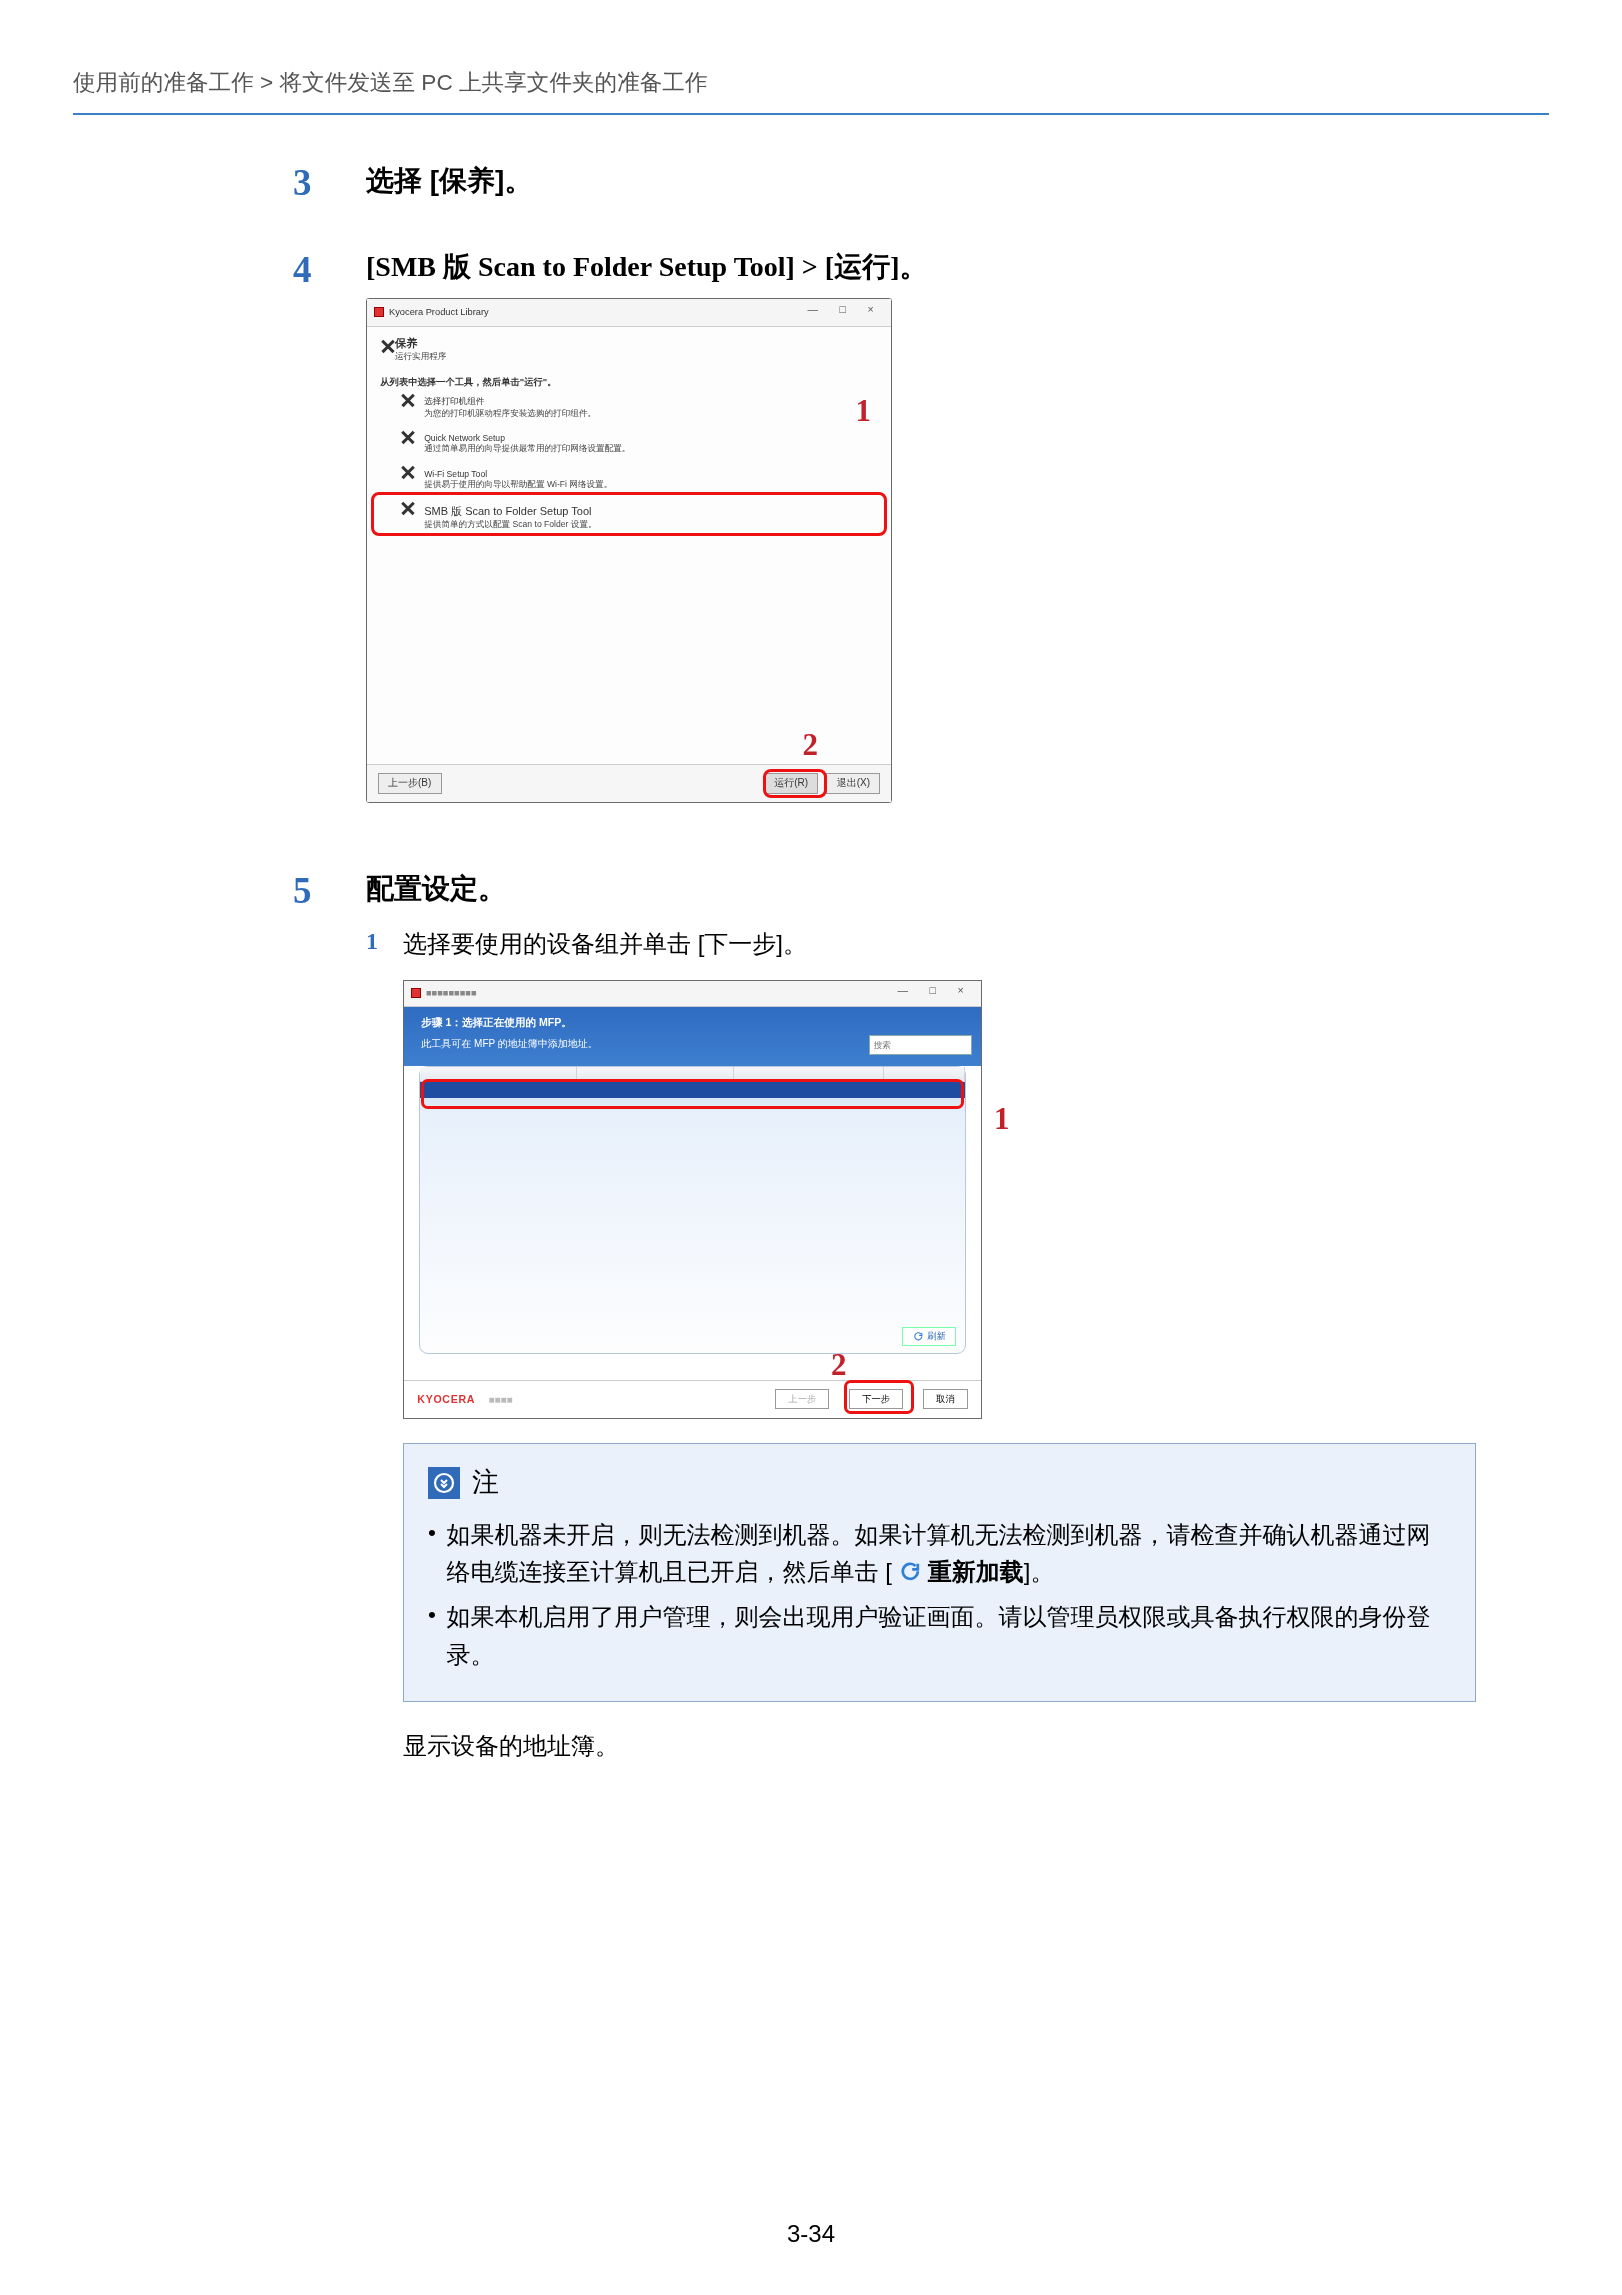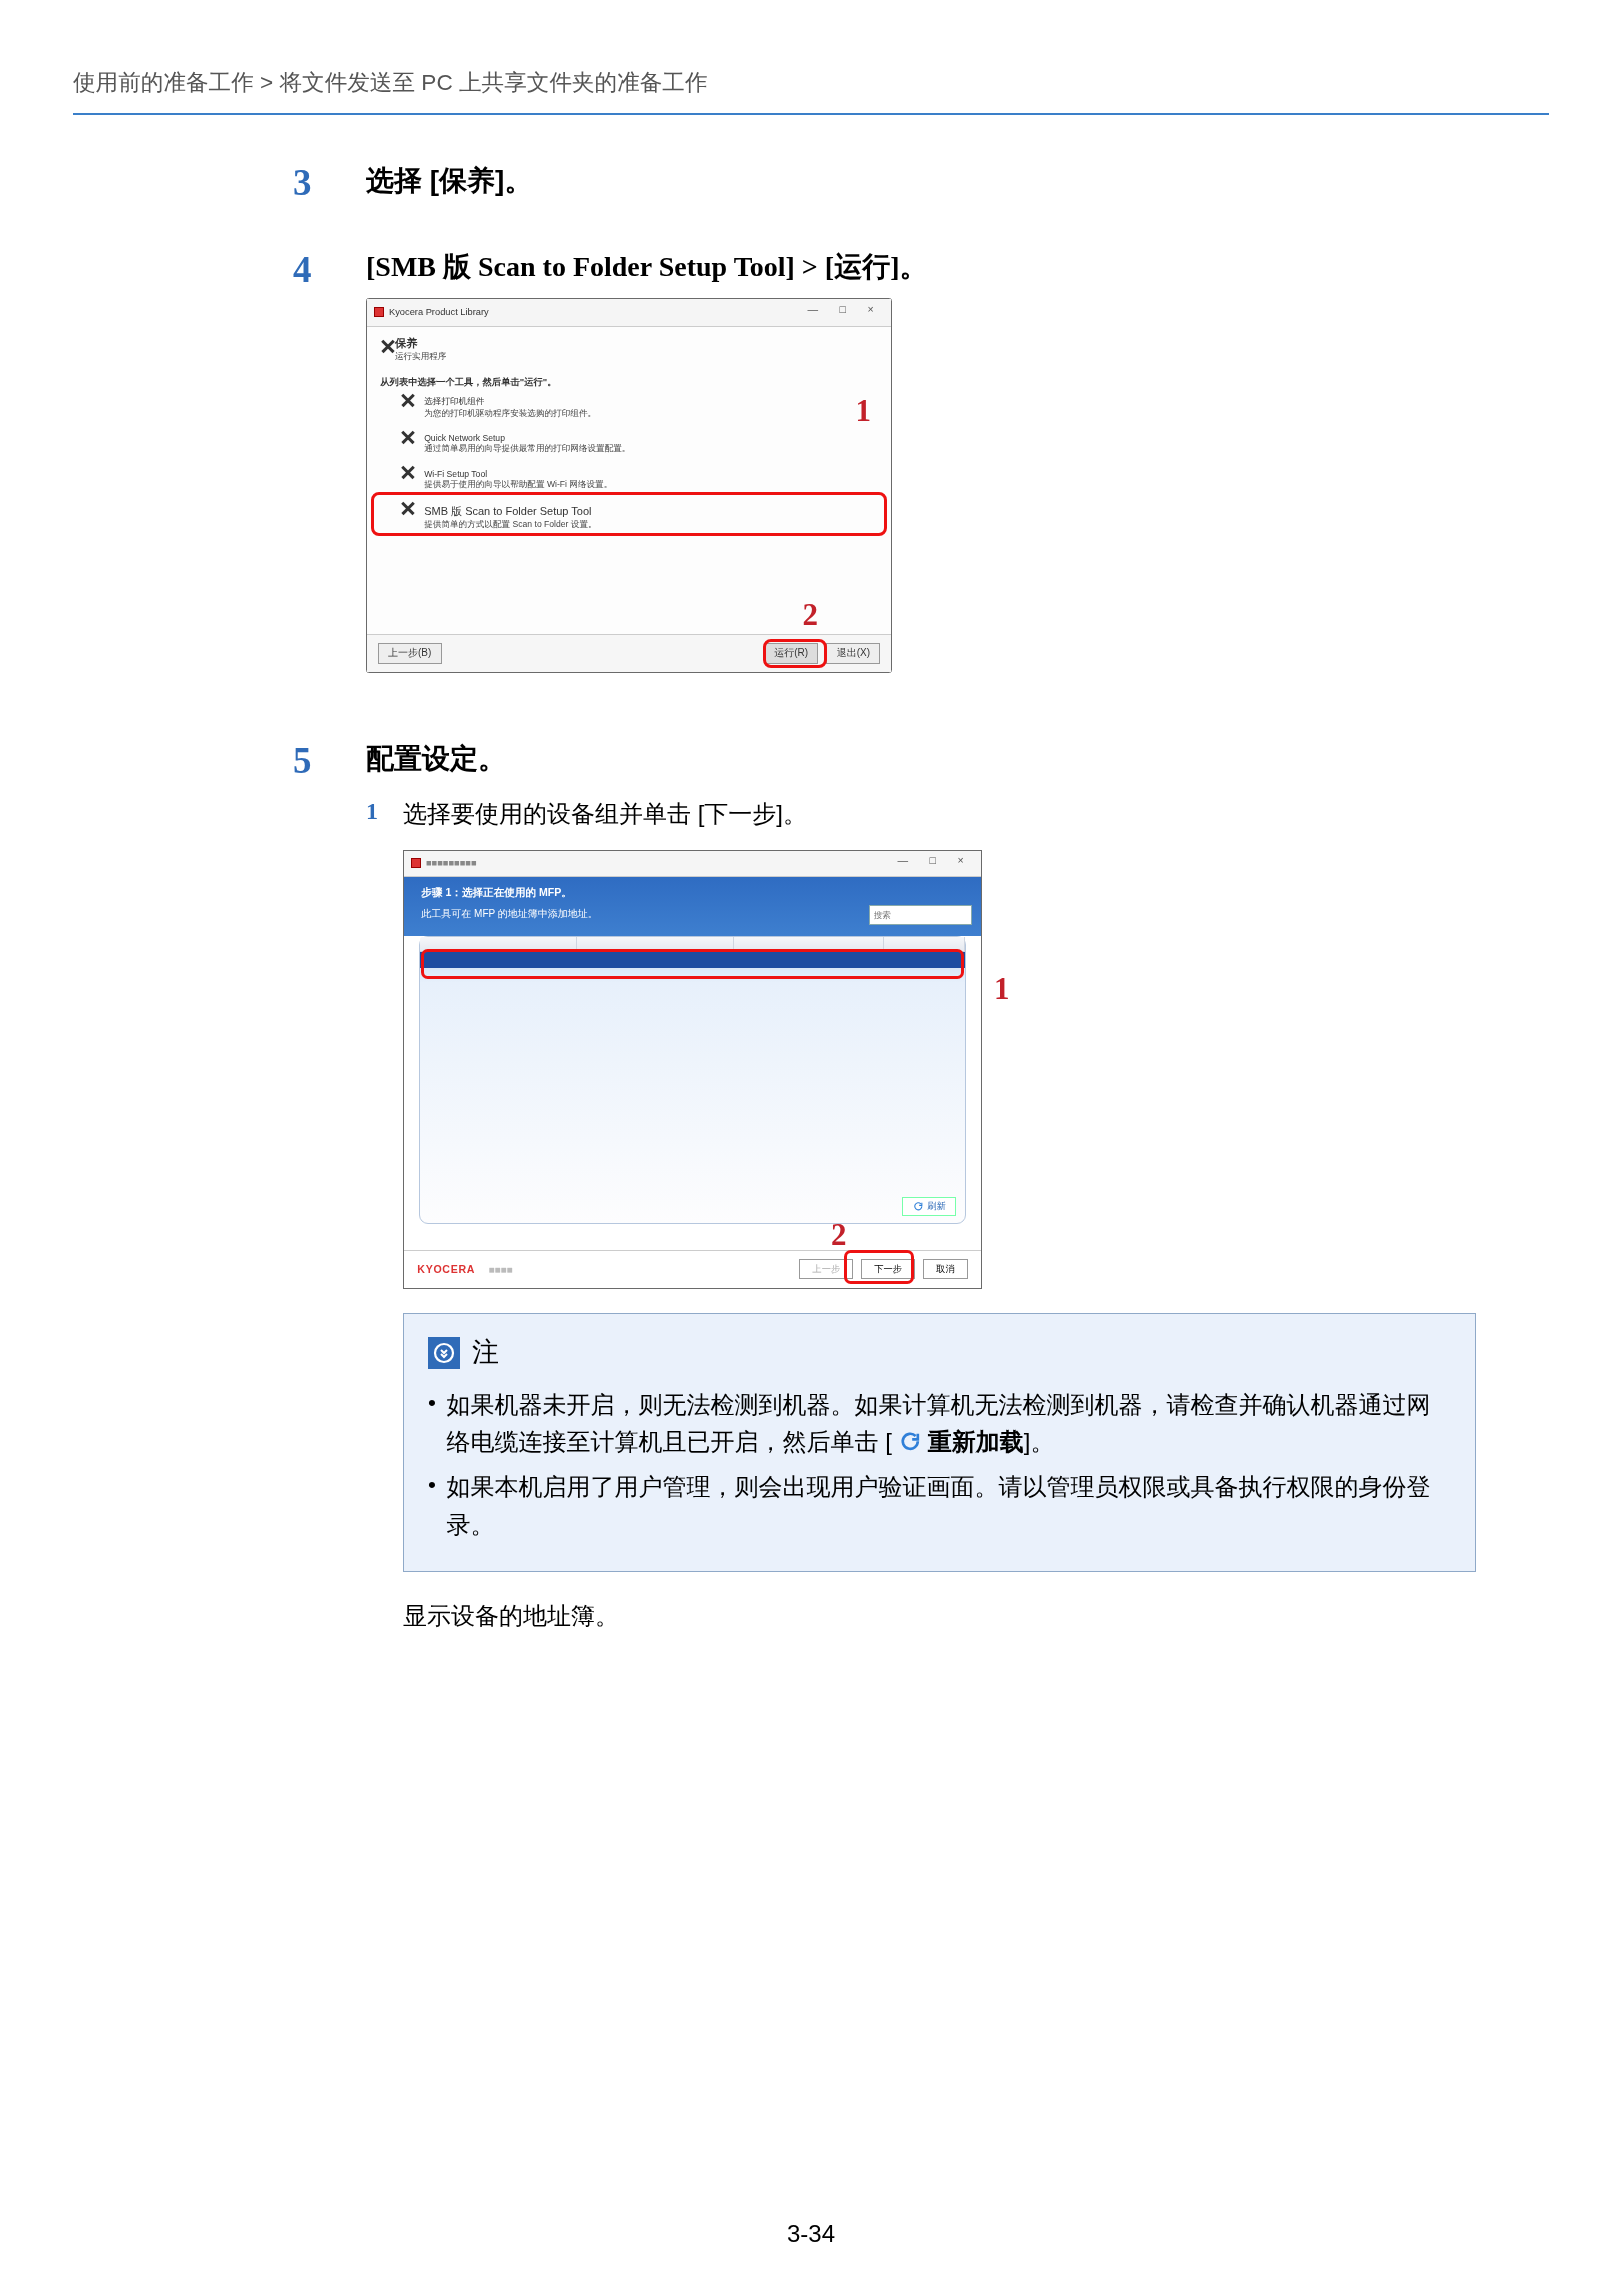--- a/index.html
+++ b/index.html
@@ -63,21 +63,21 @@
     width: 37px;
     flex: 0 0 37px;
     color: #2f6bb8;
     font-weight: bold;
     font-family: "Times New Roman", serif;
   }
   .sub-text { flex: 1; }
   .screenshot1 {
     margin-top: 12px;
     width: 526px;
-    height: 375px;
+    height: 505px;
     background: #fdfdfd;
     border: 1.3px solid #6a6a6a;
     border-radius: 2.7px;
     box-sizing: border-box;
     position: relative;
     font-size: 10.6px;
     color: #333;
   }
   .s1-title {
     height: 18.6px;
@@ -199,21 +199,21 @@
     display:flex; align-items:center; gap:4px;
   }
   .s2-footer {
     position:absolute; bottom:0; left:0; right:0;
     height:37px; border-top:0.7px solid #ccc;
     display:flex; align-items:center;
     padding:0 13.3px;
     font-size:10px;
   }
   .s2-logo { color:#d33; font-weight:bold; letter-spacing:0.7px; font-size:10.6px;}
-  .s2-footbtn { padding:2.7px 12px; border:0.7px solid #999; background:#fff; margin-left:8px; font-size:9.3px;}
+  .s2-footbtn { padding:2.7px 12px; border:0.7px solid #999; background:#fff; margin-left:20px; font-size:9.3px;}
   .s2-footbtn-hl { position:absolute; border:3.3px solid #e11; border-radius:6.7px; }
   .note-box {
     margin-top: 24px;
     background: #eaf1fb;
     border: 0.7px solid #8fa9c8;
     padding: 18.6px 24px 20px 24px;
     font-size: 24px;
     line-height: 1.55;
   }
   .note-header {

